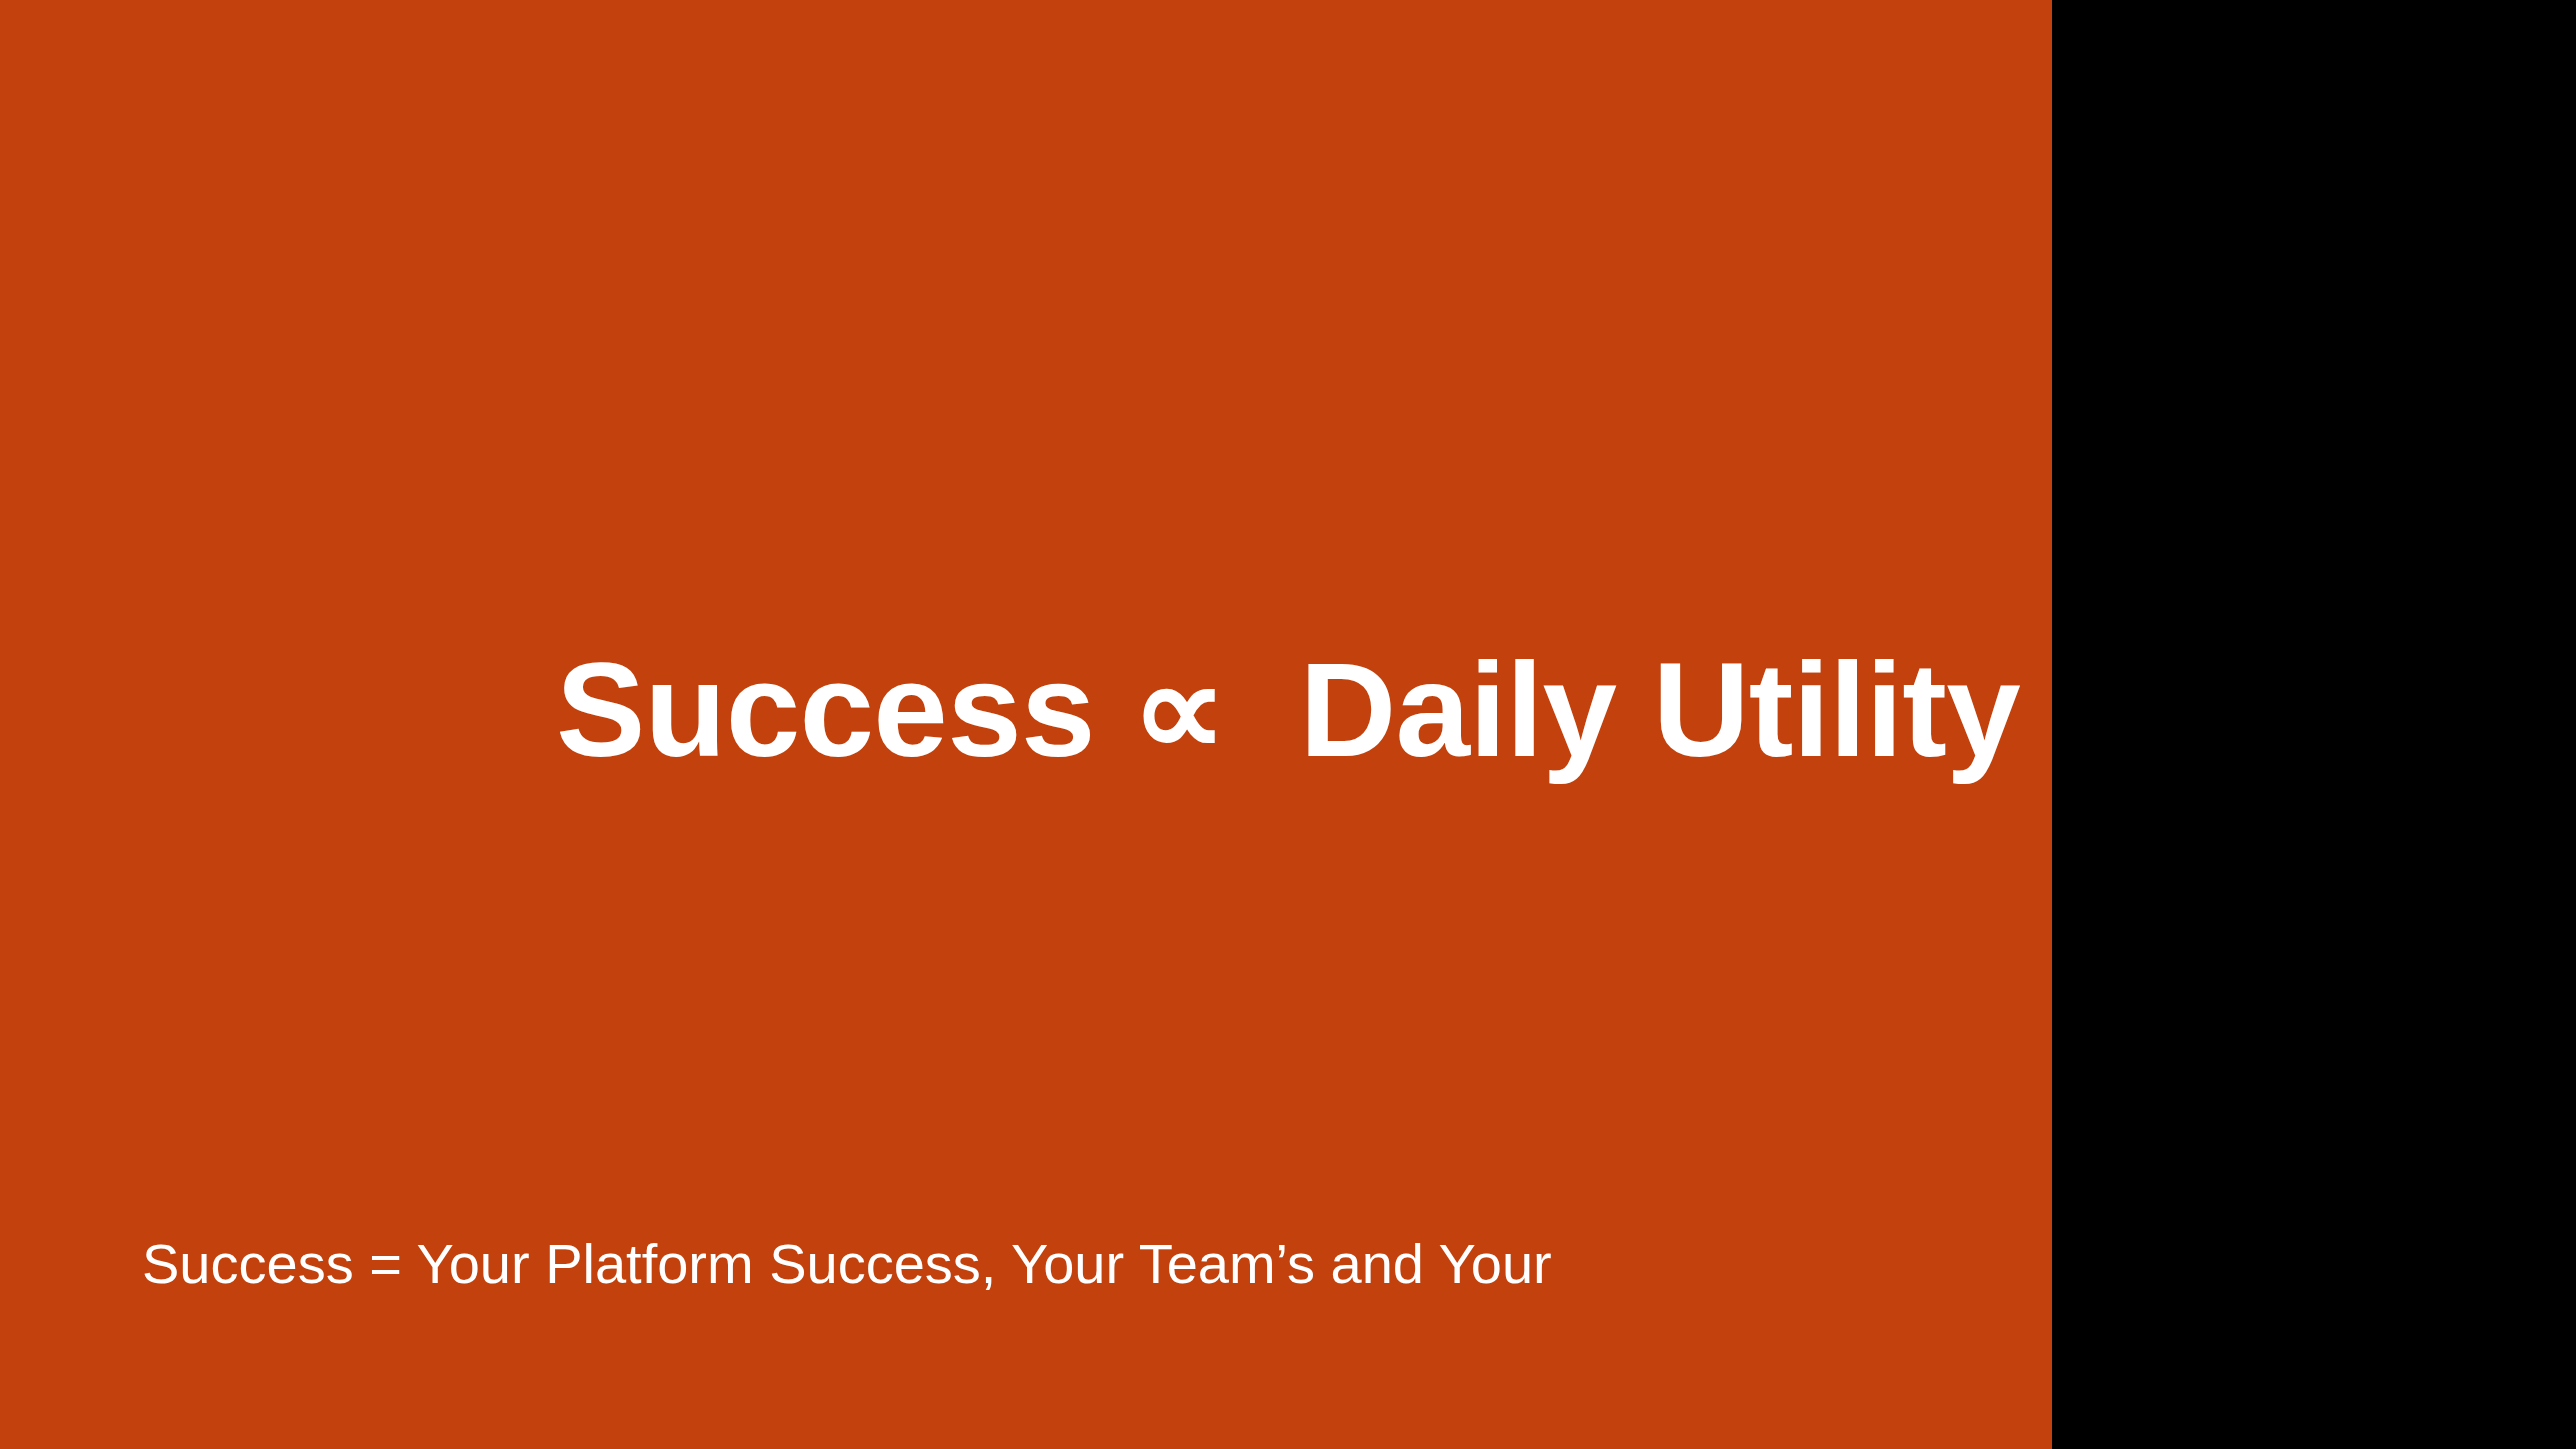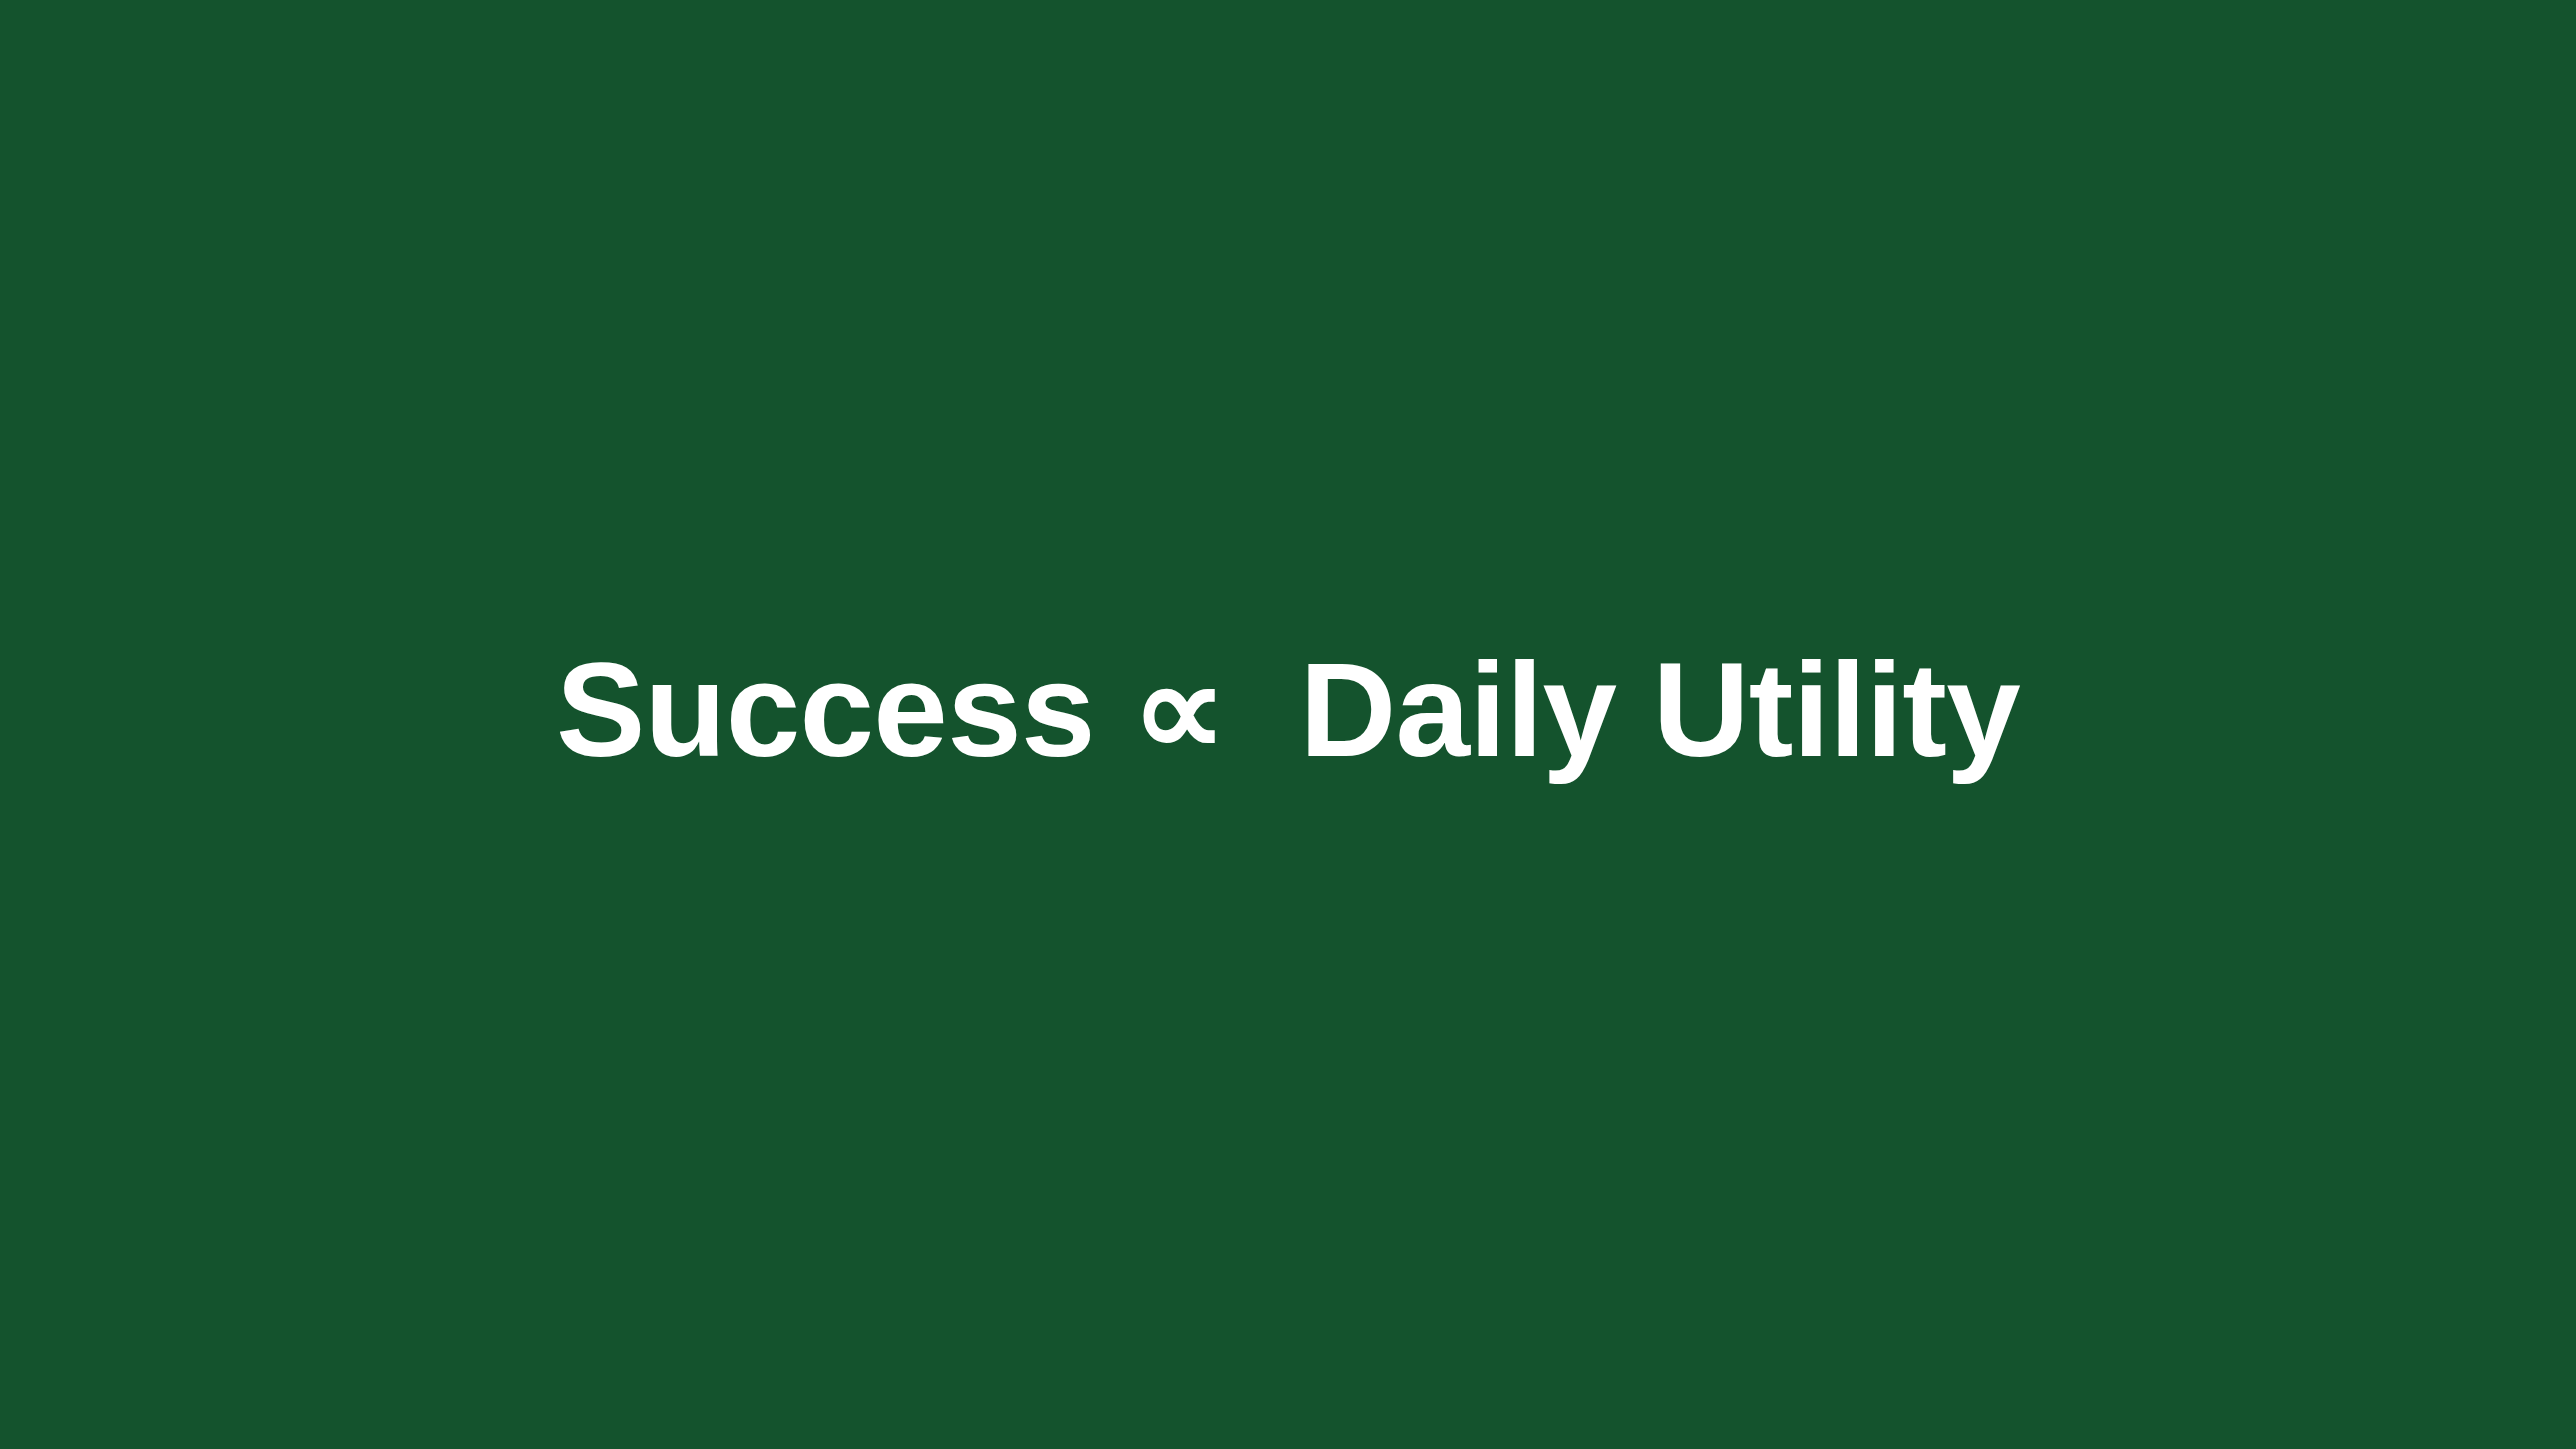--- a/index.html
+++ b/index.html
@@ -12,23 +12,23 @@
   body {
     width: 2576px;
     height: 1449px;
     overflow: hidden;
     font-family: "Liberation Sans", sans-serif;
     -webkit-font-smoothing: antialiased;
   }
 
   .slide {
     position: relative;
-    width: 2576px;
+    width: 2052px;
     height: 1449px;
-    background: #14532d;
+    background: #c2410c;
     overflow: hidden;
   }
 
   
   .headline-row {
     position: absolute;
     left: 0;
     top: 0;
     width: 2576px;
     height: 792px;
@@ -82,15 +82,18 @@
 </style>
 </head>
 <body>
 
 <div class="slide">
 
   <div class="headline-row">
     <h1 class="headline"><span class="hl-term">Success</span><span class="hl-op"> ∝  </span><span class="hl-term">Daily Utility</span></h1>
   </div>
 
+  <div class="subtitle-row">
+    <p class="subtitle">Success = Your Platform Success, Your Team’s and Your</p>
+  </div>
 
 </div>
 
 
 </body></html>

